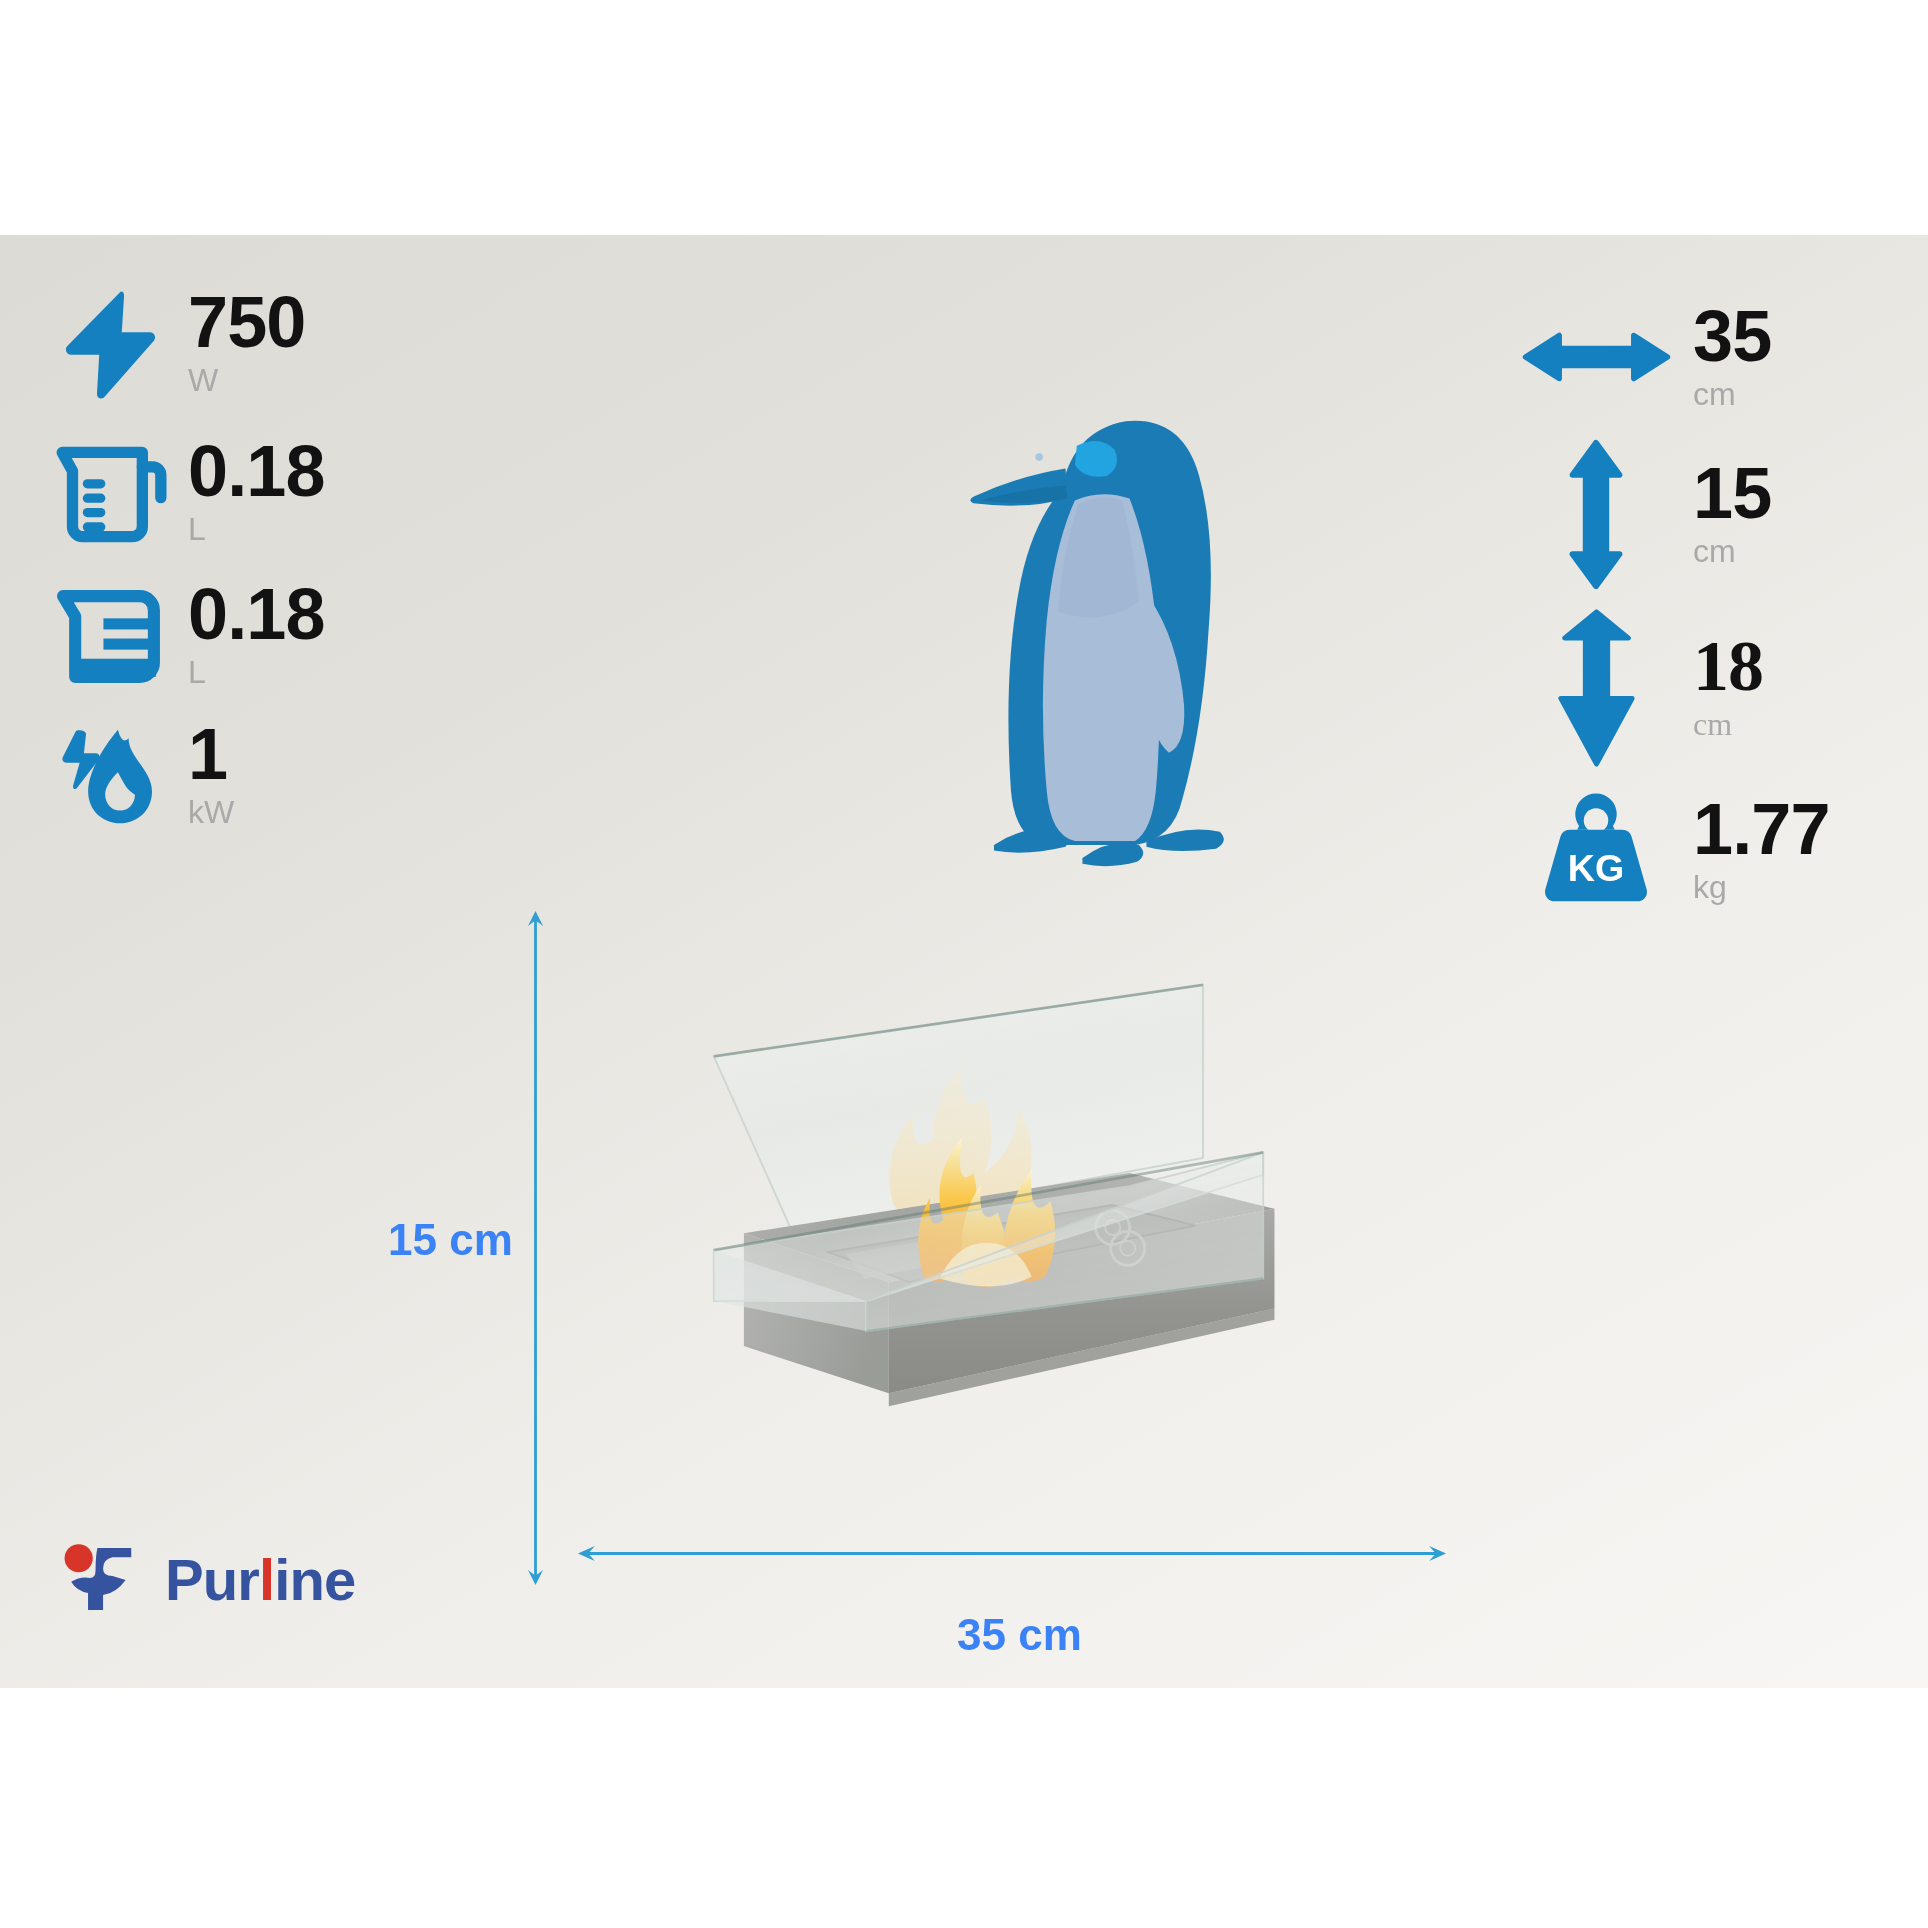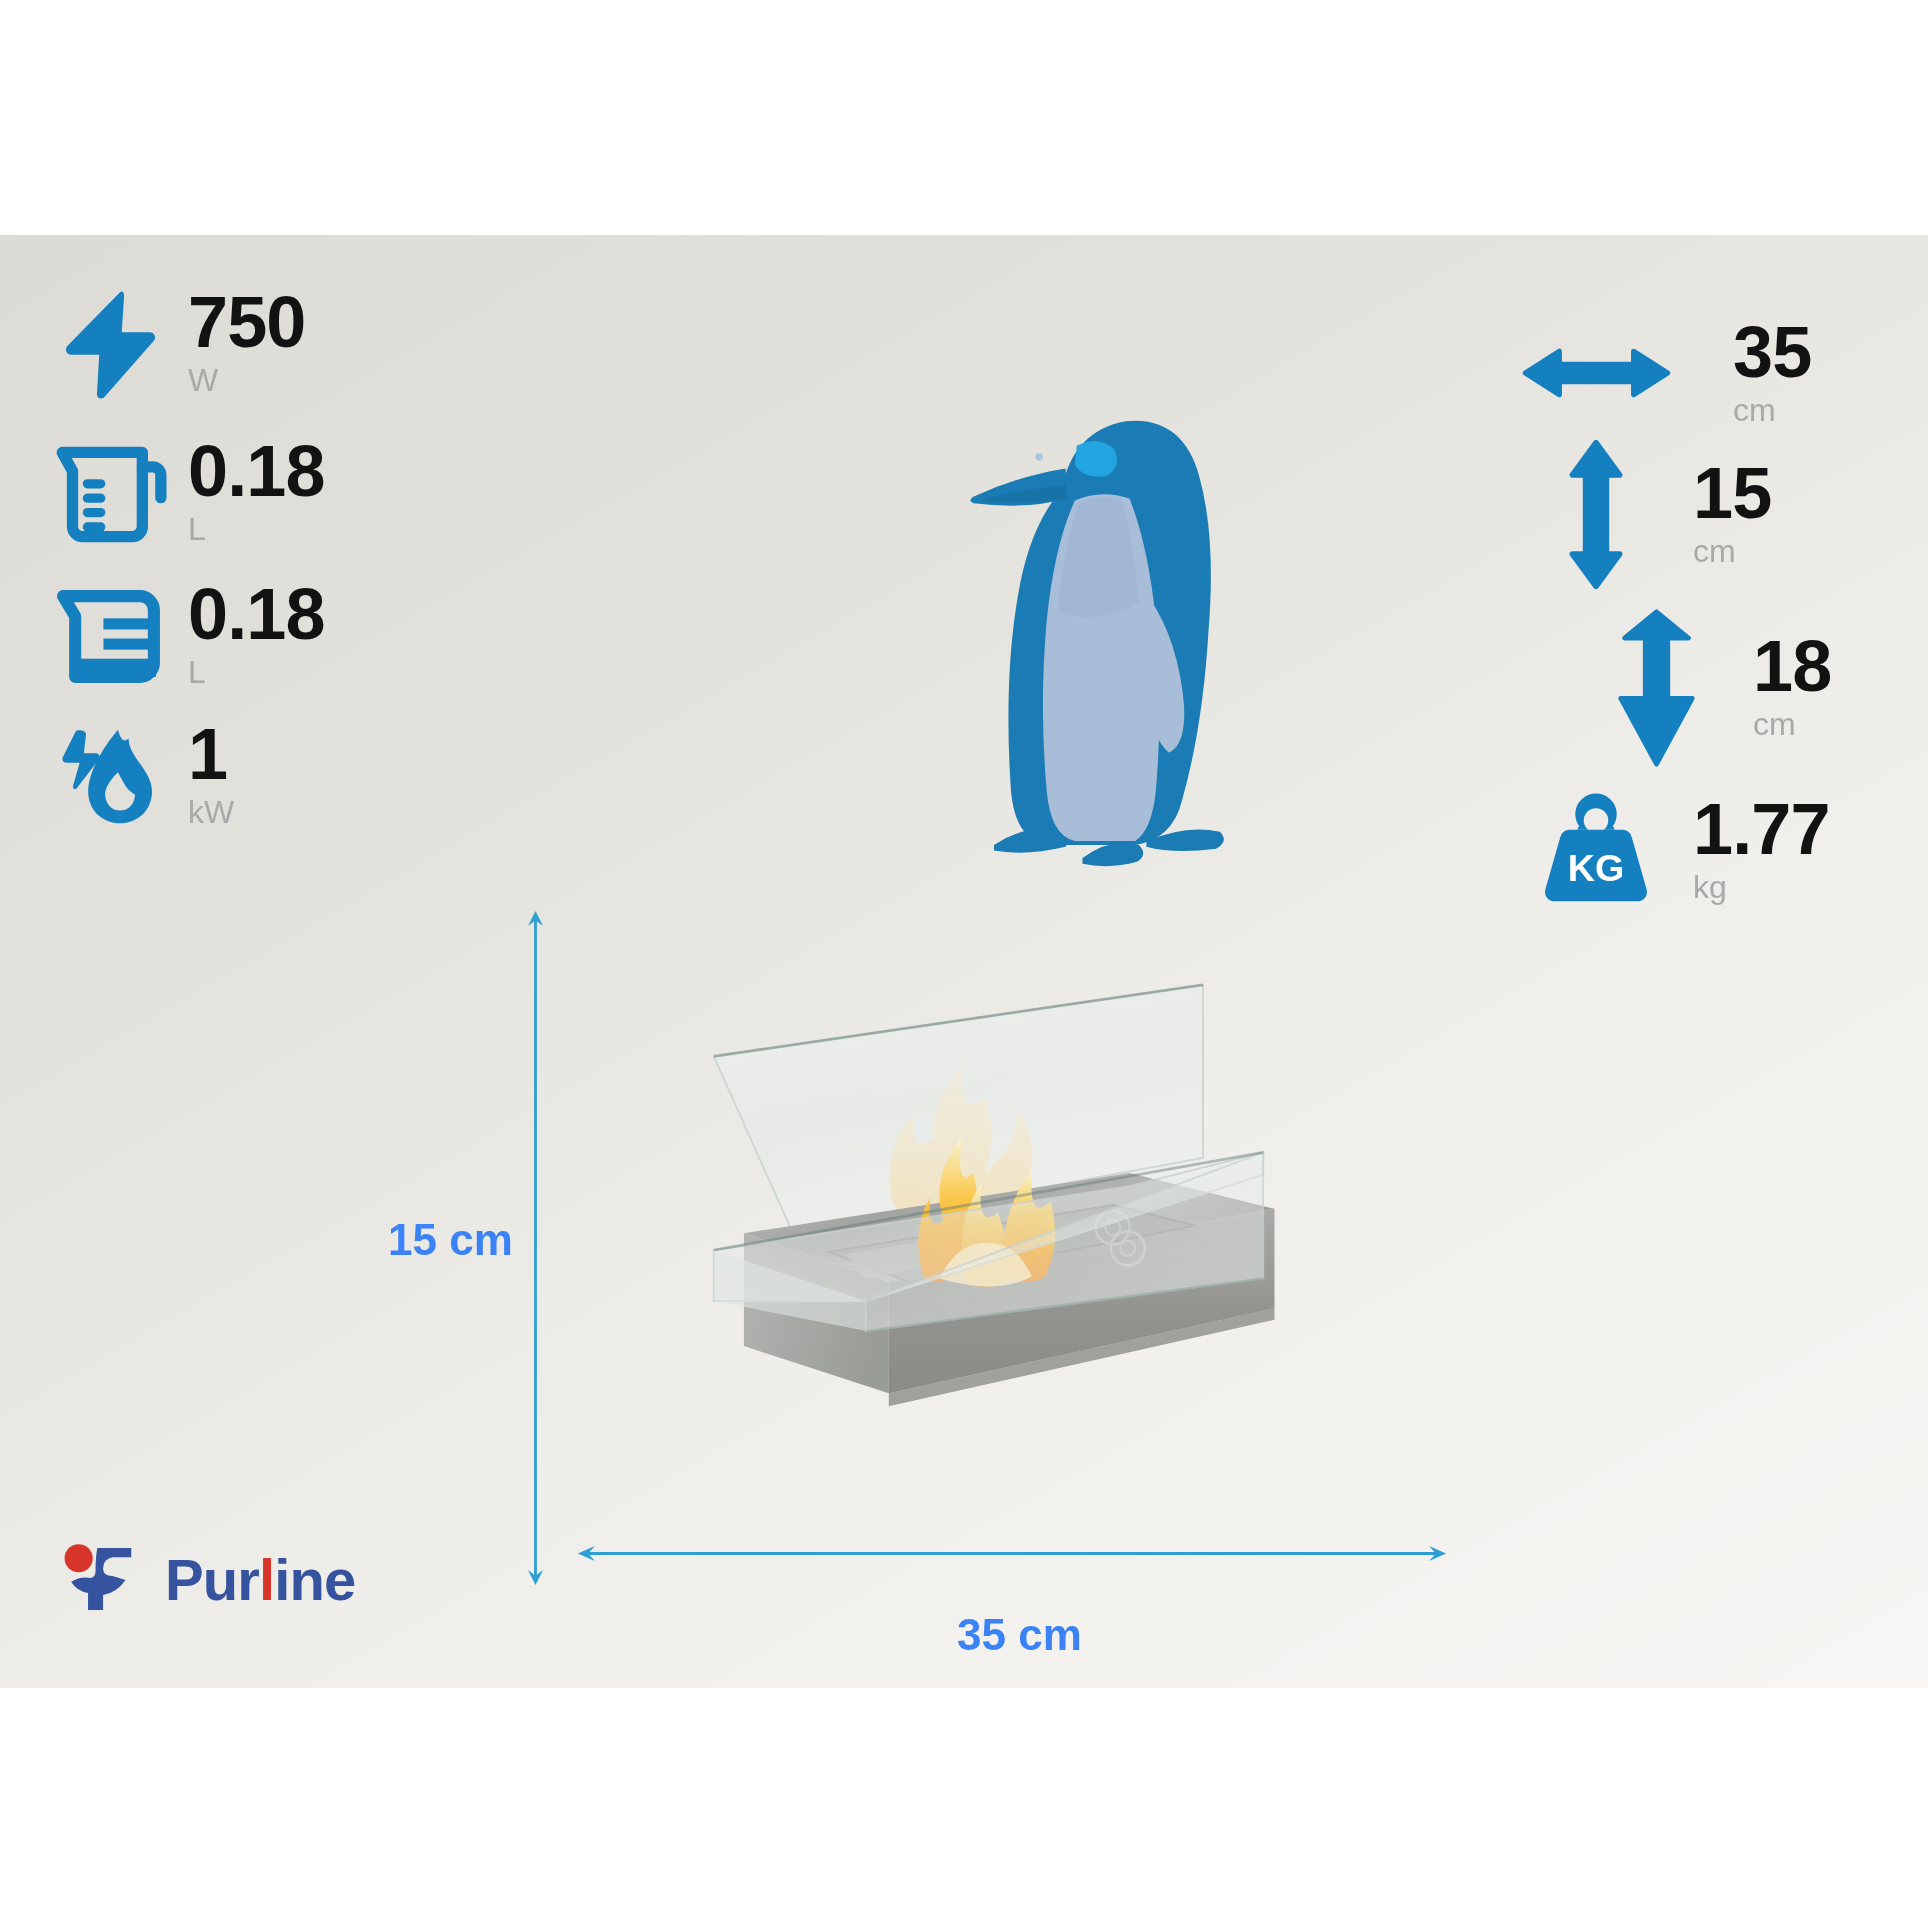--- a/index.html
+++ b/index.html
@@ -52,23 +52,23 @@
     margin-top: 5.6px;
   }
 
   
   #row-power   { left: 49px;  top: 282px;  }
   #row-cap     { left: 49px;  top: 431px;  }
   #row-cons    { left: 49px;  top: 574px;  }
   #row-heat    { left: 49px;  top: 714px;  }
 
   
-  #row-width   { left: 1516px; top: 318px; gap: 40px; }
+  #row-width   { left: 1516px; top: 302px; }
   #row-height  { left: 1516px; top: 444px; }
-  #row-depth   { left: 1576px; top: 612px; }
+  #row-depth   { left: 1516px; top: 612px; font-family: Liberation Serif, serif; }
   #row-weight  { left: 1516px; top: 789px; align-items: center; }
 
   #row-width .spec-icon  { width: 160px; height: 94px; }
   #row-height .spec-icon { width: 160px; height: 141px; }
   #row-depth .spec-icon  { width: 160px; height: 151px; }
   #row-weight .spec-icon { width: 160px; height: 122px; }
 
   
   #penguin {
     position: absolute;

